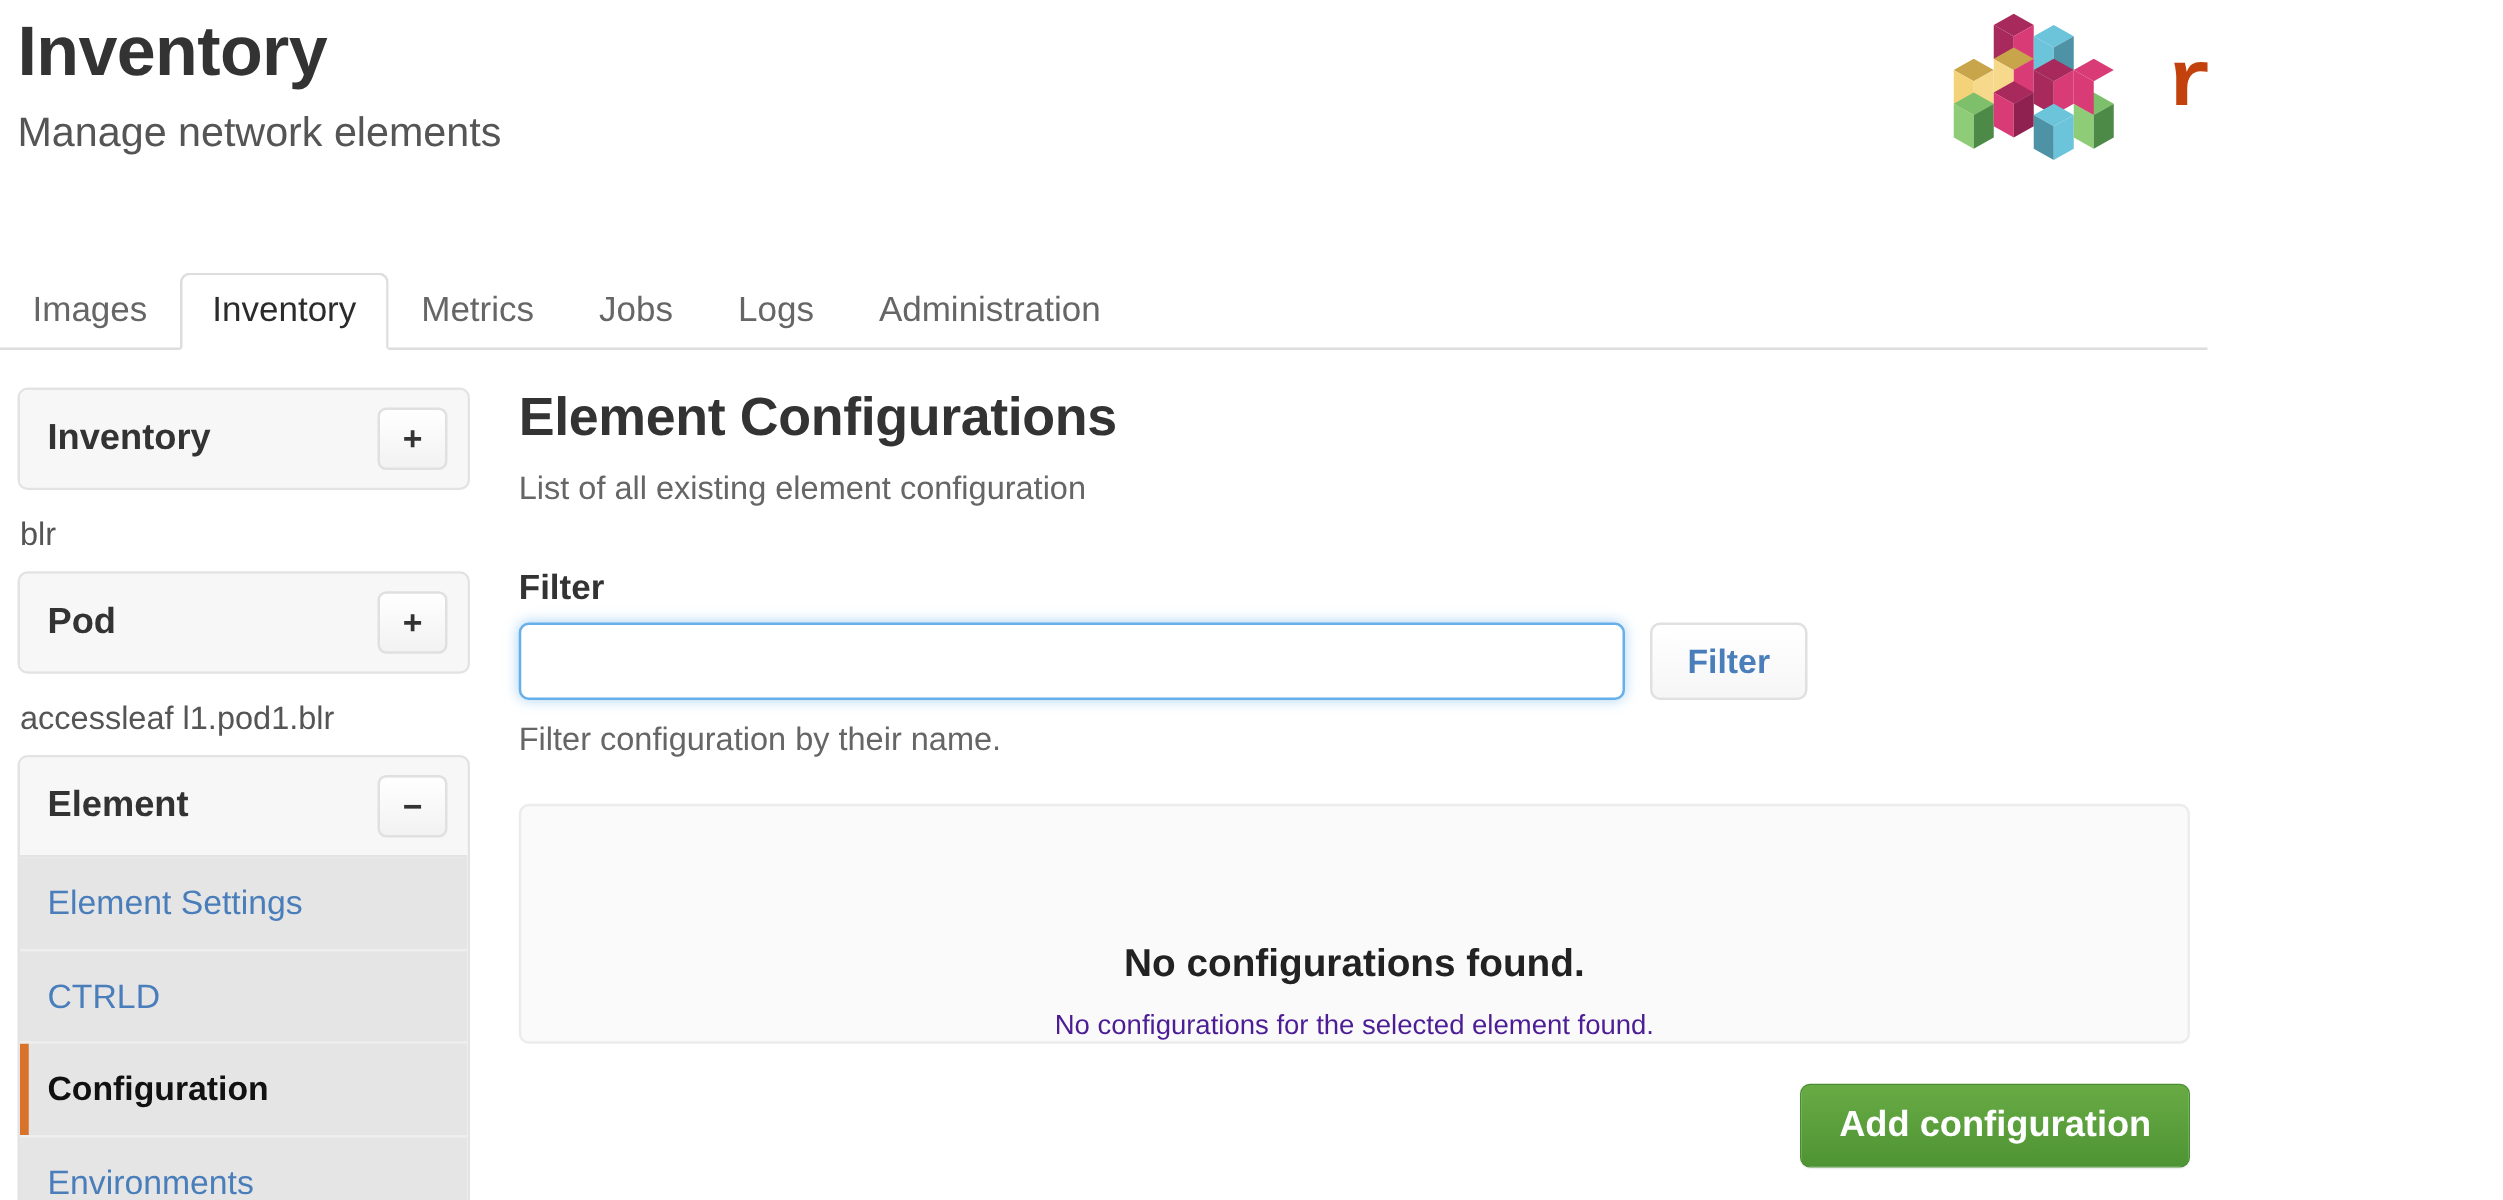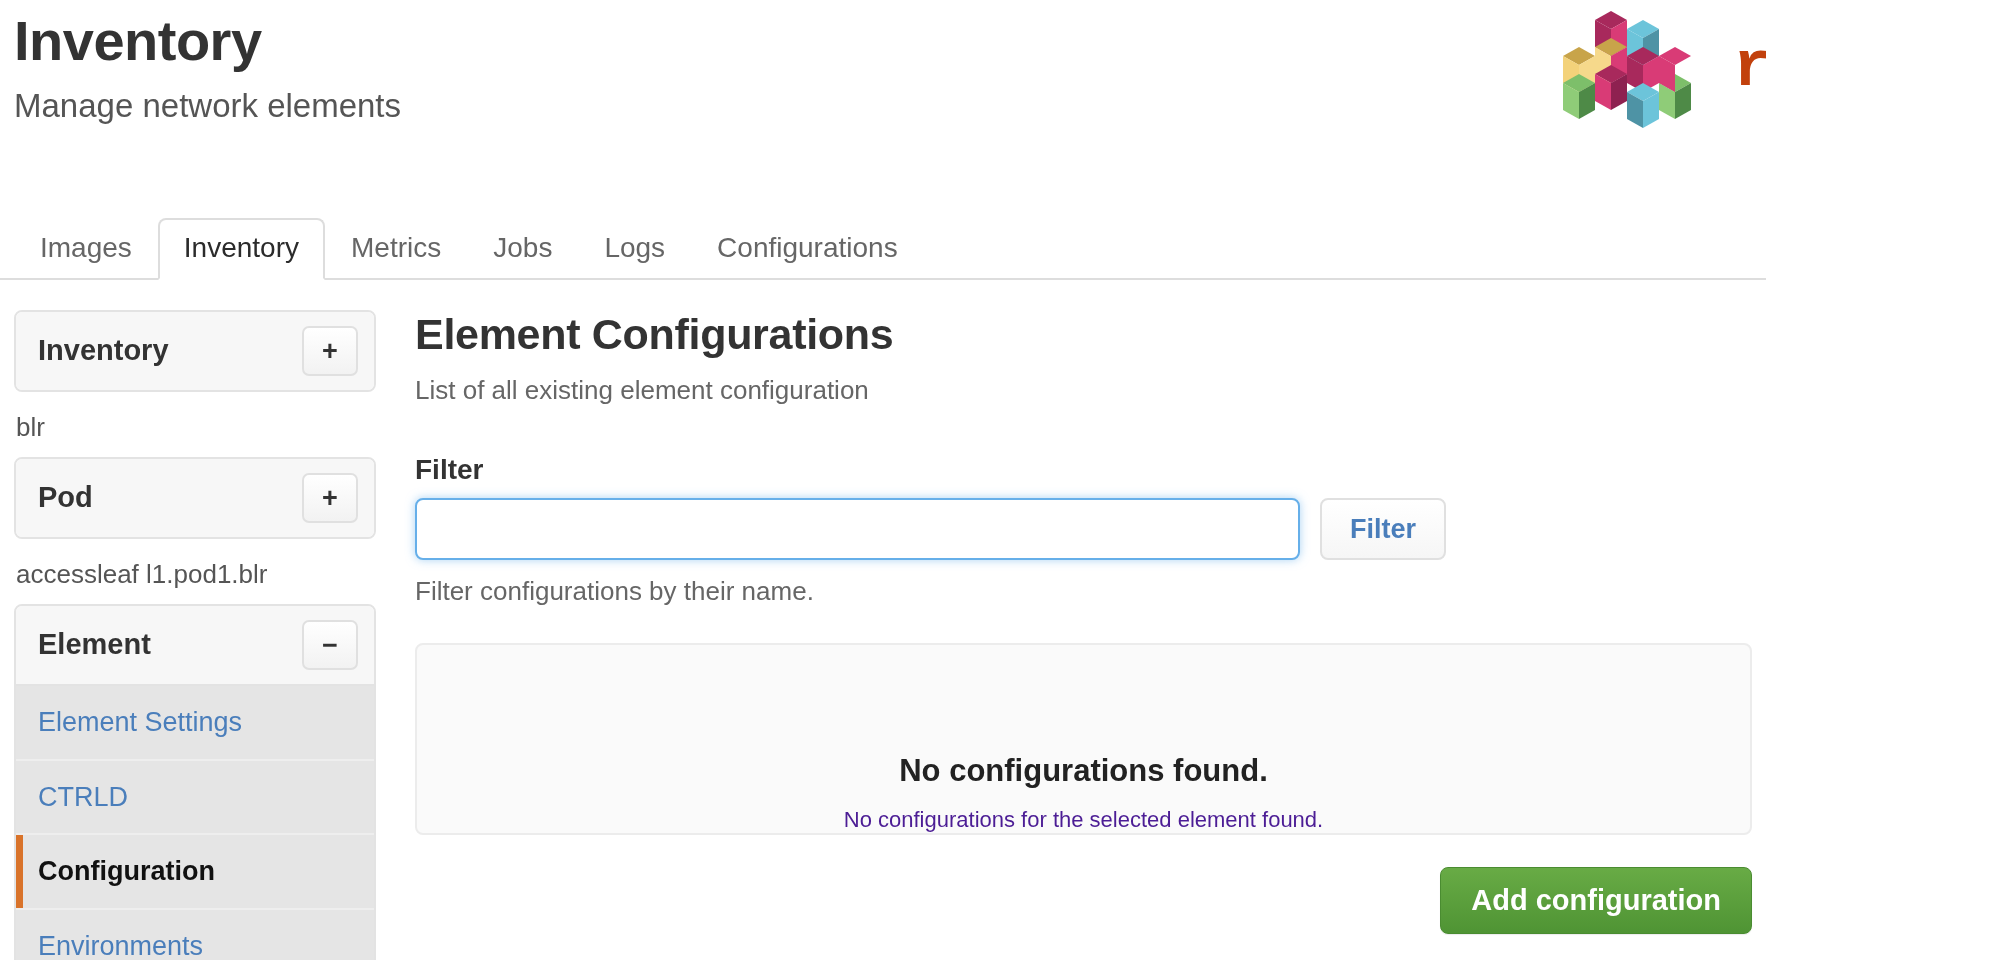--- a/index.html
+++ b/index.html
@@ -75,21 +75,21 @@
     position: absolute;
     left: 0;
     top: 210px;
     width: 2002px;
     height: 70px;
     border-bottom: 2px solid #dddddd;
     box-sizing: border-box;
   }
   .tabs {
     position: absolute;
-    left: 14px;
+    left: 0;
     bottom: -2px;
     display: flex;
     align-items: flex-end;
   }
   .tab {
     font-size: 28px;
     color: #666666;
     padding: 14px 24px 16px 24px;
     line-height: 1;
     border: 2px solid transparent;
@@ -373,21 +373,21 @@
     </div>
   </div>
 
   <div class="tabbar">
     <div class="tabs">
       <div class="tab">Images</div>
       <div class="tab active">Inventory</div>
       <div class="tab">Metrics</div>
       <div class="tab">Jobs</div>
       <div class="tab">Logs</div>
-      <div class="tab">Configurations</div>
+      <div class="tab">Administration</div>
     </div>
     <button class="logout-btn">Logout</button>
   </div>
 
   <div class="sidebar">
 
     <div class="panel">
       <div class="panel-head">
         <span class="panel-title">Inventory</span>
         <button class="panel-btn">+</button>
@@ -423,21 +423,21 @@
   <div class="main">
     <h1 class="main-title">Element Configurations</h1>
     <div class="main-subtitle">List of all existing element configuration</div>
 
     <div class="filter-block">
       <div class="filter-label">Filter</div>
       <div class="filter-row">
         <input class="filter-input" type="text" value="" placeholder="" style="">
         <button class="filter-btn">Filter</button>
       </div>
-      <div class="filter-hint">Filter configurations by their name.</div>
+      <div class="filter-hint">Filter configuration by their name.</div>
     </div>
 
     <div class="empty-card">
       <div class="empty-title">No configurations found.</div>
       <div class="empty-text">No configurations for the selected element found.</div>
     </div>
 
     <div class="actions">
       <button class="add-btn">Add configuration</button>
     </div>

